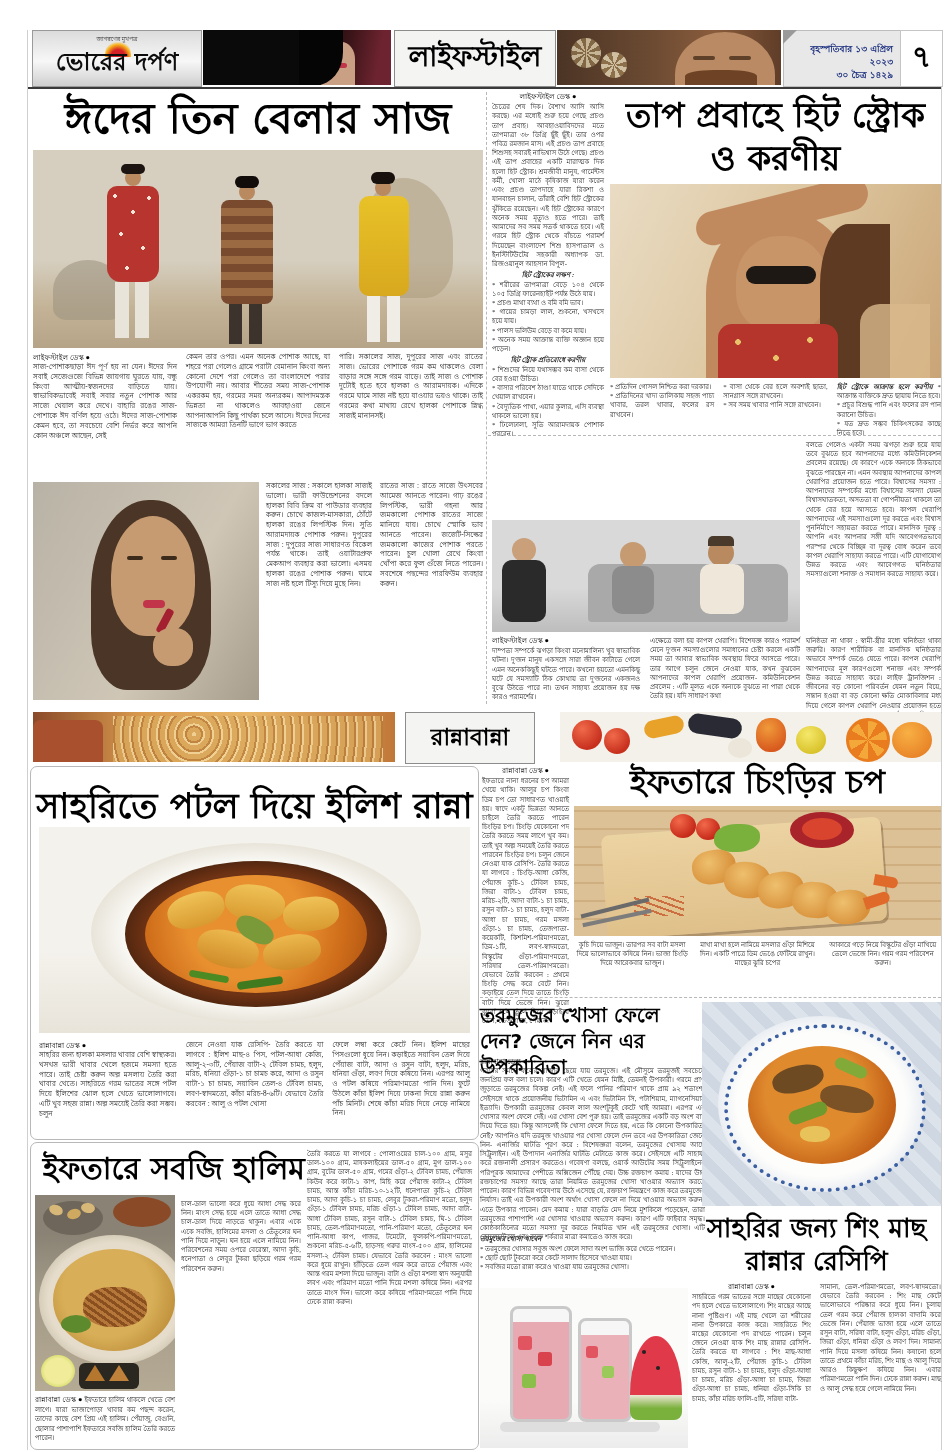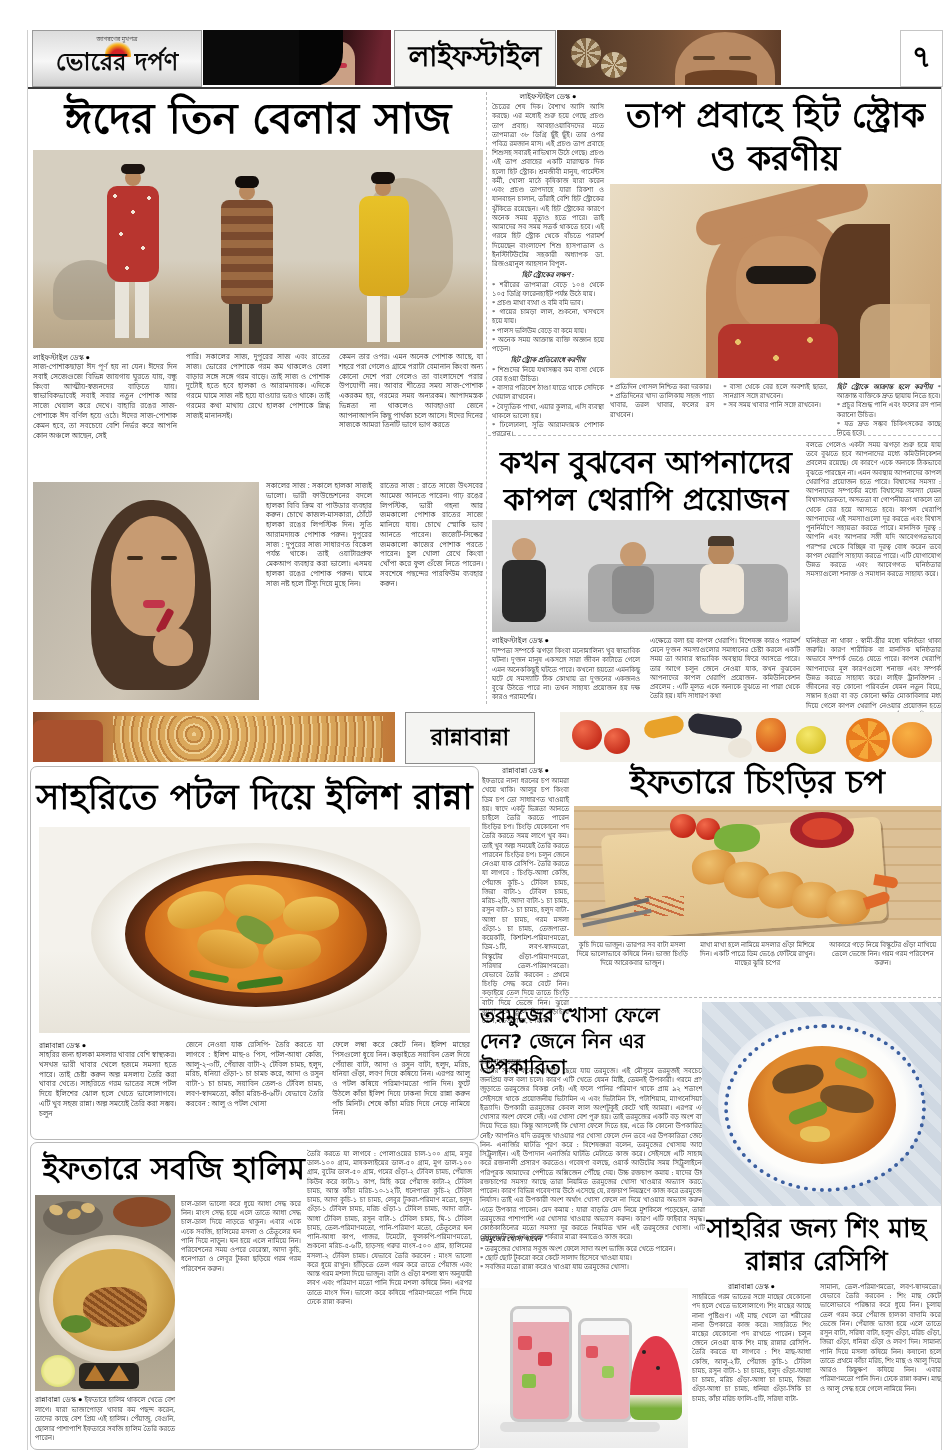--- a/index.html
+++ b/index.html
@@ -48,20 +48,27 @@
 
   <div class="ph" style="left:557px;top:30px;width:224px;height:55px;background:linear-gradient(90deg,#4b3425,#6e4c33 45%,#8a5c3c 70%,#5f3d28);">
     <div class="abs" style="left:14px;top:8px;width:30px;height:30px;border-radius:50%;background:repeating-conic-gradient(#d9c9a8 0 20deg,#8a6f4a 20deg 40deg);opacity:.85;"></div>
     <div class="abs" style="left:44px;top:22px;width:26px;height:26px;border-radius:50%;background:repeating-conic-gradient(#e3d5b5 0 25deg,#94784f 25deg 50deg);opacity:.85;"></div>
     <div class="abs" style="left:118px;top:2px;width:100px;height:53px;border-radius:50% 50% 0 0/80% 80% 0 0;background:#b98a63;"></div>
     <div class="abs" style="left:136px;top:26px;width:22px;height:4px;border-radius:2px;background:#5e4128;"></div>
     <div class="abs" style="left:172px;top:26px;width:22px;height:4px;border-radius:2px;background:#5e4128;"></div>
     <div class="abs" style="left:128px;top:40px;width:72px;height:15px;background:#6e4224;border-radius:40% 40% 0 0;"></div>
   </div>
 
+  <div class="abs" style="left:783px;top:30px;width:117px;height:55px;background:#e8e8e8;border:1px solid #bdbdbd;">
+    <div class="abs" style="left:-1px;top:-1px;width:0;height:0;border-top:14px solid #9a9a9a;border-right:14px solid transparent;"></div>
+    <div style="text-align:right;padding:12px 8px 0 0;font-size:9px;line-height:13px;font-weight:bold;color:#1b2f7e;font-family:'DejaVu Sans',sans-serif;">
+      <div>বৃহস্পতিবার ১৩ এপ্রিল ২০২৩</div>
+      <div>৩০ চৈত্র ১৪২৯</div>
+    </div>
+  </div>
   <div class="abs" style="left:900px;top:30px;width:41px;height:55px;background:#fff;border:1px solid #c5c5c5;display:flex;align-items:center;justify-content:center;">
     <span class="hl" style="font-size:30px;">৭</span>
   </div>
 
   <div class="abs rule" style="left:28px;top:87px;width:913px;height:2px;"></div>
 
   <div class="abs dash-v" style="left:486px;top:92px;height:612px;"></div>
 
   <div class="abs hl" style="left:32px;top:93px;width:452px;font-size:42px;line-height:52px;">ঈদের তিন বেলার সাজ</div>
 
@@ -86,22 +93,22 @@
     <div class="abs" style="left:326px;top:46px;width:50px;height:100px;border-radius:10px;background:linear-gradient(#e8c228,#d8a81e);"></div>
     <div class="abs" style="left:334px;top:146px;width:13px;height:46px;background:#f0ede6;"></div>
     <div class="abs" style="left:354px;top:146px;width:13px;height:46px;background:#f0ede6;"></div>
   </div>
 
   <div class="abs flexrow" style="left:33px;top:353px;width:450px;height:124px;">
     <div class="c col">
       <div class="byline left">লাইফস্টাইল ডেস্ক ●</div>
       <span>সাজ-পোশাকছাড়া ঈদ পূর্ণ হয় না যেন। ঈদের দিন সবাই সেজেগুজে বিভিন্ন জায়গায় ঘুরতে যায়, বন্ধু কিংবা আত্মীয়-স্বজনদের বাড়িতে যায়। স্বাভাবিকভাবেই সবাই সবার নতুন পোশাক আর সাজে খেয়াল করে দেখে। বাহারি রঙের সাজ-পোশাকে ঈদ বর্ণিল হয়ে ওঠে। ঈদের সাজ-পোশাক কেমন হবে, তা সবচেয়ে বেশি নির্ভর করে আপনি কোন অঞ্চলে আছেন, সেই</span>
     </div>
+    <div class="c col">কেমন তার ওপর। এমন অনেক পোশাক আছে, যা শহরে পরা গেলেও গ্রামে পরাটা বেমানান কিংবা অন্য কোনো দেশে পরা গেলেও তা বাংলাদেশে পরার উপযোগী নয়। আবার শীতের সময় সাজ-পোশাক একরকম হয়, গরমের সময় অন্যরকম। আপাদমস্তক ভিন্নতা না থাকলেও আবহাওয়া জেনে আপনাআপনি কিছু পার্থক্য চলে আসে। ঈদের দিনের সাজকে আমরা তিনটি ভাগে ভাগ করতে</div>
     <div class="c col">পারি। সকালের সাজ, দুপুরের সাজ এবং রাতের সাজ। ভোরের পোশাকে গরম কম থাকলেও বেলা বাড়ার সঙ্গে সঙ্গে গরম বাড়ে। তাই সাজ ও পোশাক দুটোই হতে হবে হালকা ও আরামদায়ক। এদিকে গরমে ঘামে সাজ নষ্ট হয়ে যাওয়ার ভয়ও থাকে। তাই গরমের কথা মাথায় রেখে হালকা পোশাকে স্নিগ্ধ সাজই মানানসই।</div>
-    <div class="c col">কেমন তার ওপর। এমন অনেক পোশাক আছে, যা শহরে পরা গেলেও গ্রামে পরাটা বেমানান কিংবা অন্য কোনো দেশে পরা গেলেও তা বাংলাদেশে পরার উপযোগী নয়। আবার শীতের সময় সাজ-পোশাক একরকম হয়, গরমের সময় অন্যরকম। আপাদমস্তক ভিন্নতা না থাকলেও আবহাওয়া জেনে আপনাআপনি কিছু পার্থক্য চলে আসে। ঈদের দিনের সাজকে আমরা তিনটি ভাগে ভাগ করতে</div>
   </div>
 
   <div class="ph" style="left:33px;top:482px;width:226px;height:218px;background:linear-gradient(120deg,#b8b2a6,#cfc6b6 60%,#a79d8d);">
     <div class="abs" style="left:58px;top:18px;width:120px;height:190px;border-radius:48% 48% 30% 30%;background:#4a3526;"></div>
     <div class="abs" style="left:78px;top:34px;width:84px;height:120px;border-radius:50% 50% 42% 42%;background:#c79b72;"></div>
     <div class="abs" style="left:94px;top:74px;width:16px;height:4px;border-radius:2px;background:#3c2a1a;"></div>
     <div class="abs" style="left:128px;top:74px;width:16px;height:4px;border-radius:2px;background:#3c2a1a;"></div>
     <div class="abs" style="left:110px;top:118px;width:22px;height:8px;border-radius:4px;background:#c2344a;"></div>
     <div class="abs" style="left:128px;top:126px;width:8px;height:26px;border-radius:3px;background:#a41f30;transform:rotate(28deg);"></div>
     <div class="abs" style="left:120px;top:146px;width:40px;height:38px;border-radius:45%;background:#c79b72;"></div>
@@ -145,21 +152,20 @@
     <div class="c col small">
       <span style="font-weight:bold;font-style:italic;">হিট স্ট্রোকে আক্রান্ত হলে করণীয়</span>
       <span class="pre">* আক্রান্ত ব্যক্তিকে দ্রুত ছায়ায় নিতে হবে।
 * প্রচুর বিশুদ্ধ পানি এবং ফলের রস পান করানো উচিত।
 * যত দ্রুত সম্ভব চিকিৎসকের কাছে নিতে হবে।</span>
     </div>
   </div>
 
   <div class="abs dash-h" style="left:488px;top:435px;width:453px;"></div>
 
-  <div class="abs hl" style="left:492px;top:444px;width:308px;font-size:30px;line-height:37px;">কখন বুঝবেন আপনাদের কাপল থেরাপি প্রয়োজন</div>
 
   <div class="abs col small" style="left:806px;top:440px;width:135px;height:264px;">বলতে গেলেও একটা সময় ঝগড়া শুরু হয়ে যায় তবে বুঝতে হবে আপনাদের মধ্যে কমিউনিকেশন প্রবলেম রয়েছে। যে কারণে একে অন্যকে ঠিকভাবে বুঝতে পারছেন না। এমন অবস্থায় আপনাদের কাপল থেরাপির প্রয়োজন হতে পারে। বিশ্বাসের সমস্যা : আপনাদের সম্পর্কের মধ্যে বিশ্বাসের সমস্যা যেমন বিশ্বাসঘাতকতা, অসততা বা গোপনীয়তা থাকলে তা থেকে বের হয়ে আসতে হবে। কাপল থেরাপি আপনাদের এই সমস্যাগুলো দূর করতে এবং বিশ্বাস পুনর্নির্মাণে সহায়তা করতে পারে। মানসিক দূরত্ব : আপনি এবং আপনার সঙ্গী যদি আবেগগতভাবে পরস্পর থেকে বিচ্ছিন্ন বা দূরত্ব বোধ করেন তবে কাপল থেরাপি সাহায্য করতে পারে। এটি যোগাযোগ উন্নত করতে এবং আবেগগত ঘনিষ্ঠতার সমস্যাগুলো শনাক্ত ও সমাধান করতে সাহায্য করে।</div>
 
   <div class="ph" style="left:492px;top:520px;width:308px;height:112px;background:linear-gradient(#d9d9d9 60%,#bdbdbd);">
     <div class="abs" style="left:96px;top:44px;width:200px;height:58px;border-radius:12px 12px 4px 4px;background:#a9a9a9;"></div>
     <div class="abs" style="left:128px;top:22px;width:26px;height:26px;border-radius:50%;background:#c79b72;"></div>
     <div class="abs" style="left:120px;top:46px;width:42px;height:48px;border-radius:10px;background:#8c8c8c;"></div>
     <div class="abs" style="left:216px;top:20px;width:26px;height:26px;border-radius:50%;background:#b98a5f;"></div>
     <div class="abs" style="left:208px;top:44px;width:44px;height:50px;border-radius:10px;background:#efe7da;"></div>
     <div class="abs" style="left:216px;top:16px;width:26px;height:10px;border-radius:5px 5px 0 0;background:#4a3a2c;"></div>
@@ -187,21 +193,21 @@
     <div class="abs" style="left:84px;top:6px;width:40px;height:18px;border-radius:9px;background:#e8a22a;transform:rotate(-12deg);"></div>
     <div class="abs" style="left:128px;top:4px;width:54px;height:20px;border-radius:10px;background:#2a2a34;transform:rotate(8deg);"></div>
     <div class="abs" style="left:196px;top:6px;width:30px;height:34px;border-radius:45%;background:radial-gradient(circle at 40% 30%,#f09a3a,#d85a1e 75%);"></div>
     <div class="abs" style="left:236px;top:14px;width:30px;height:28px;border-radius:50%;background:radial-gradient(circle at 40% 30%,#f5e86a,#d8c22a 75%);"></div>
     <div class="abs" style="left:286px;top:6px;width:38px;height:38px;border-radius:50%;background:repeating-conic-gradient(#f5a83a 0 30deg,#e87c1e 30deg 60deg);border:3px solid #e87c1e;"></div>
     <div class="abs" style="left:332px;top:10px;width:40px;height:36px;border-radius:50%;background:radial-gradient(circle at 40% 30%,#f8b044,#e88428 75%);"></div>
     <div class="abs" style="left:168px;top:26px;width:24px;height:20px;border-radius:50%;background:#ece6da;"></div>
   </div>
 
   <div class="abs boxed" style="left:30px;top:766px;width:447px;height:372px;">
-    <div class="hl" style="margin-top:7px;font-size:35px;line-height:46px;">সাহরিতে পটল দিয়ে ইলিশ রান্না</div>
+    <div class="hl" style="margin-top:16px;font-size:35px;line-height:46px;">সাহরিতে পটল দিয়ে ইলিশ রান্না</div>
     <div class="ph" style="left:8px;top:60px;width:431px;height:206px;background:linear-gradient(#f4f2ec 60%,#e8e4da);">
       <div class="abs" style="left:52px;top:16px;width:330px;height:180px;border-radius:50%;background:radial-gradient(#fbfaf6 55%,#e3ded2 75%,#d2ccbe);"></div>
       <div class="abs" style="left:86px;top:34px;width:262px;height:146px;border-radius:50%;background:radial-gradient(#6e3214 60%,#41200d 78%,#2a1408);"></div>
       <div class="abs" style="left:106px;top:48px;width:222px;height:118px;border-radius:50%;background:radial-gradient(circle at 45% 40%,#e89030 40%,#cf6d1a 70%,#a8500f);"></div>
       <div class="abs" style="left:128px;top:66px;width:58px;height:34px;border-radius:45%;background:linear-gradient(#efc257,#d89a30);transform:rotate(-16deg);"></div>
       <div class="abs" style="left:186px;top:58px;width:60px;height:36px;border-radius:45%;background:linear-gradient(#efc257,#d89a30);transform:rotate(8deg);"></div>
       <div class="abs" style="left:244px;top:70px;width:56px;height:34px;border-radius:45%;background:linear-gradient(#efc257,#d89a30);transform:rotate(-6deg);"></div>
       <div class="abs" style="left:158px;top:104px;width:62px;height:36px;border-radius:45%;background:linear-gradient(#ecb84e,#d08c28);transform:rotate(14deg);"></div>
       <div class="abs" style="left:224px;top:108px;width:58px;height:34px;border-radius:45%;background:linear-gradient(#ecb84e,#d08c28);transform:rotate(-10deg);"></div>
       <div class="abs" style="left:196px;top:92px;width:40px;height:22px;border-radius:45%;background:#7a9a3a;transform:rotate(30deg);"></div>

